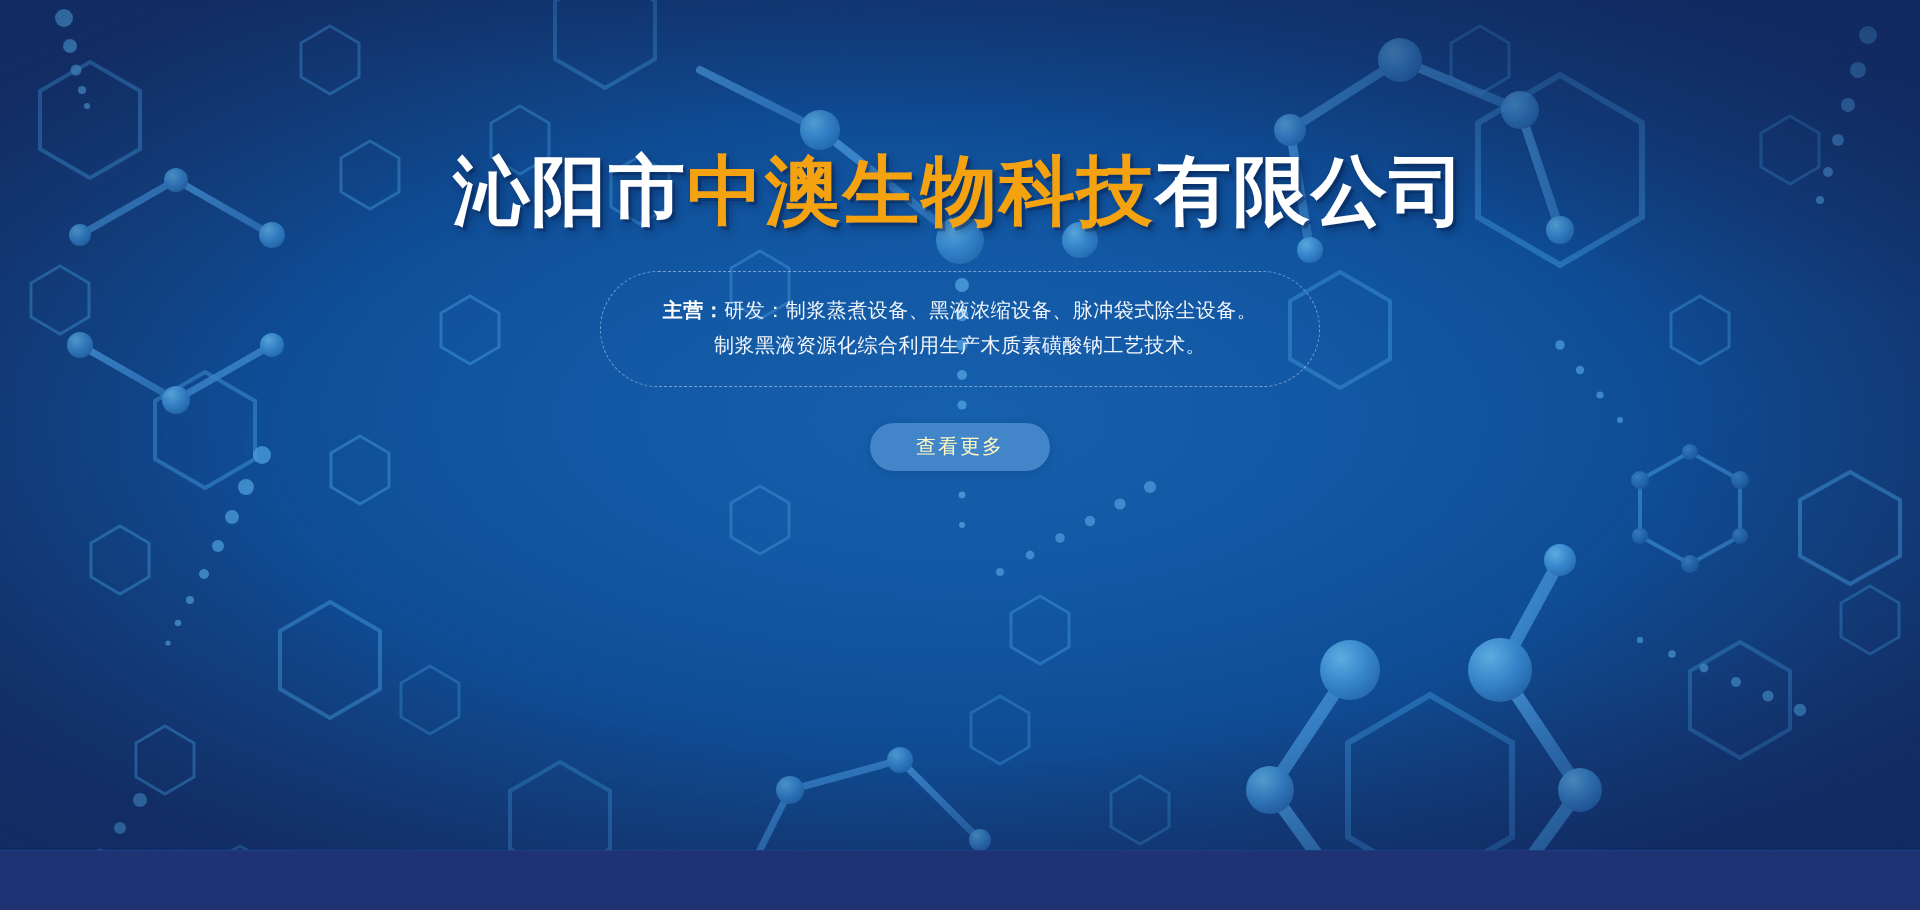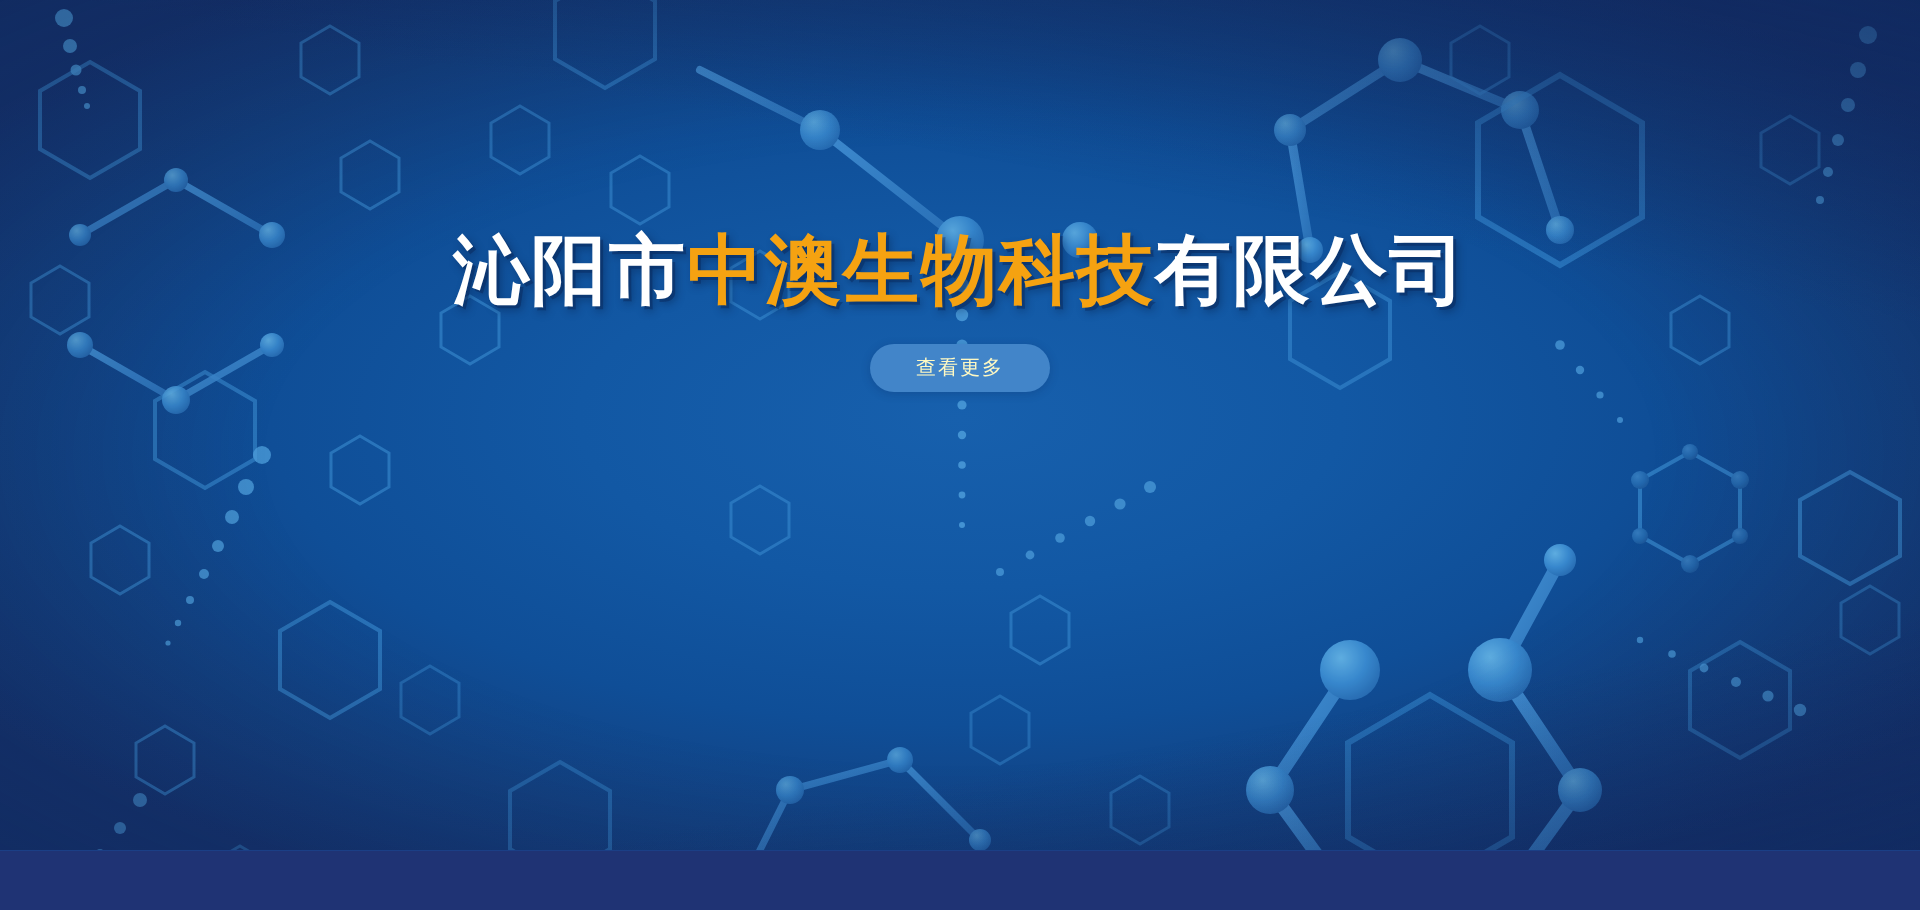--- a/index.html
+++ b/index.html
@@ -369,18 +369,24 @@
 
   <div class="bg-vignette"></div>
   <div class="bg-corner-tint"></div>
 
   <div class="content">
 
     <h1 class="title">
       <span class="seg-white">沁阳市</span><span class="seg-accent">中澳生物科技</span><span class="seg-white">有限公司</span>
     </h1>
 
+    <div class="tagline-box">
+      <div class="tagline-line">
+        <span class="strong">主营：</span><span>研发：制浆蒸煮设备、黑液浓缩设备、脉冲袋式除尘设备。</span>
+      </div>
+      <div class="tagline-line">制浆黑液资源化综合利用生产木质素磺酸钠工艺技术。</div>
+    </div>
 
     <button class="more-btn">查看更多</button>
   </div>
 
   <div class="bottom-strip"></div>
 </div>
 
 </body></html>

